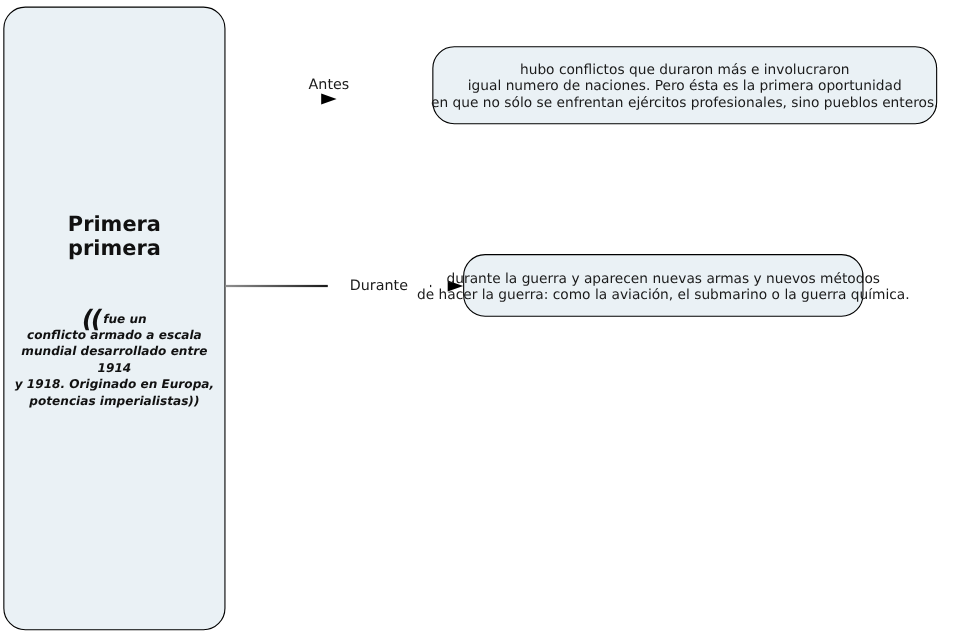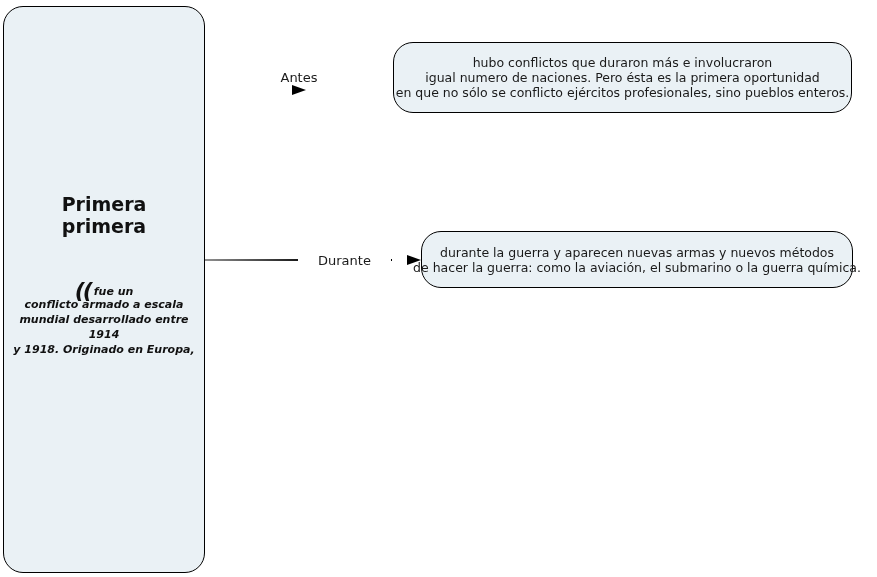--- a/index.html
+++ b/index.html
@@ -47,21 +47,21 @@
     font-size: 22px;
     font-weight: bold;
     position: relative;
     top: 3px;
     letter-spacing: -2px;
     margin-right: 3px;
   }
   .annot-first-line { height: 18px; line-height: 18px; }
   
   .antes-node   { left: 393px; top: 42px;  width: 459px; height: 71px; }
-  .durante-node { left: 421px; top: 231px; width: 432px; height: 57px; }
+  .durante-node { left: 421px; top: 231px; width: 364px; height: 57px; }
   .node-text {
     position: absolute;
     inset: 0;
     display: flex;
     flex-direction: column;
     justify-content: center;
     align-items: center;
     font-size: 12.5px;
     line-height: 15px;
     color: #1a1a1a;
@@ -108,35 +108,36 @@
   <div class="node root-node">
     <div class="root-title">
       <div>Primera</div>
       <div>primera</div>
     </div>
     <div class="root-annotation">
       <div class="annot-first-line"><span class="big-paren">((</span><span>fue un</span></div>
       <div>conflicto armado a escala</div>
       <div>mundial desarrollado entre 1914</div>
       <div>y 1918. Originado en Europa,</div>
+      <div>potencias imperialistas))</div>
     </div>
   </div>
 
   <div class="edge edge-antes">
     <div class="edge-line-left"></div>
     <div class="edge-label">Antes</div>
     <div class="edge-line-right"></div>
     <div class="arrowhead"></div>
   </div>
 
   <div class="node antes-node">
     <div class="node-text">
       <div>hubo conflictos que duraron más e involucraron</div>
       <div>igual numero de naciones. Pero ésta es la primera oportunidad</div>
-      <div>en que no sólo se conflicto ejércitos profesionales, sino pueblos enteros.</div>
+      <div>en que no sólo se enfrentan ejércitos profesionales, sino pueblos enteros.</div>
     </div>
   </div>
 
   <div class="edge edge-durante">
     <div class="edge-line-left"></div>
     <div class="edge-label">Durante</div>
     <div class="edge-line-right"></div>
     <div class="arrowhead"></div>
   </div>
 

